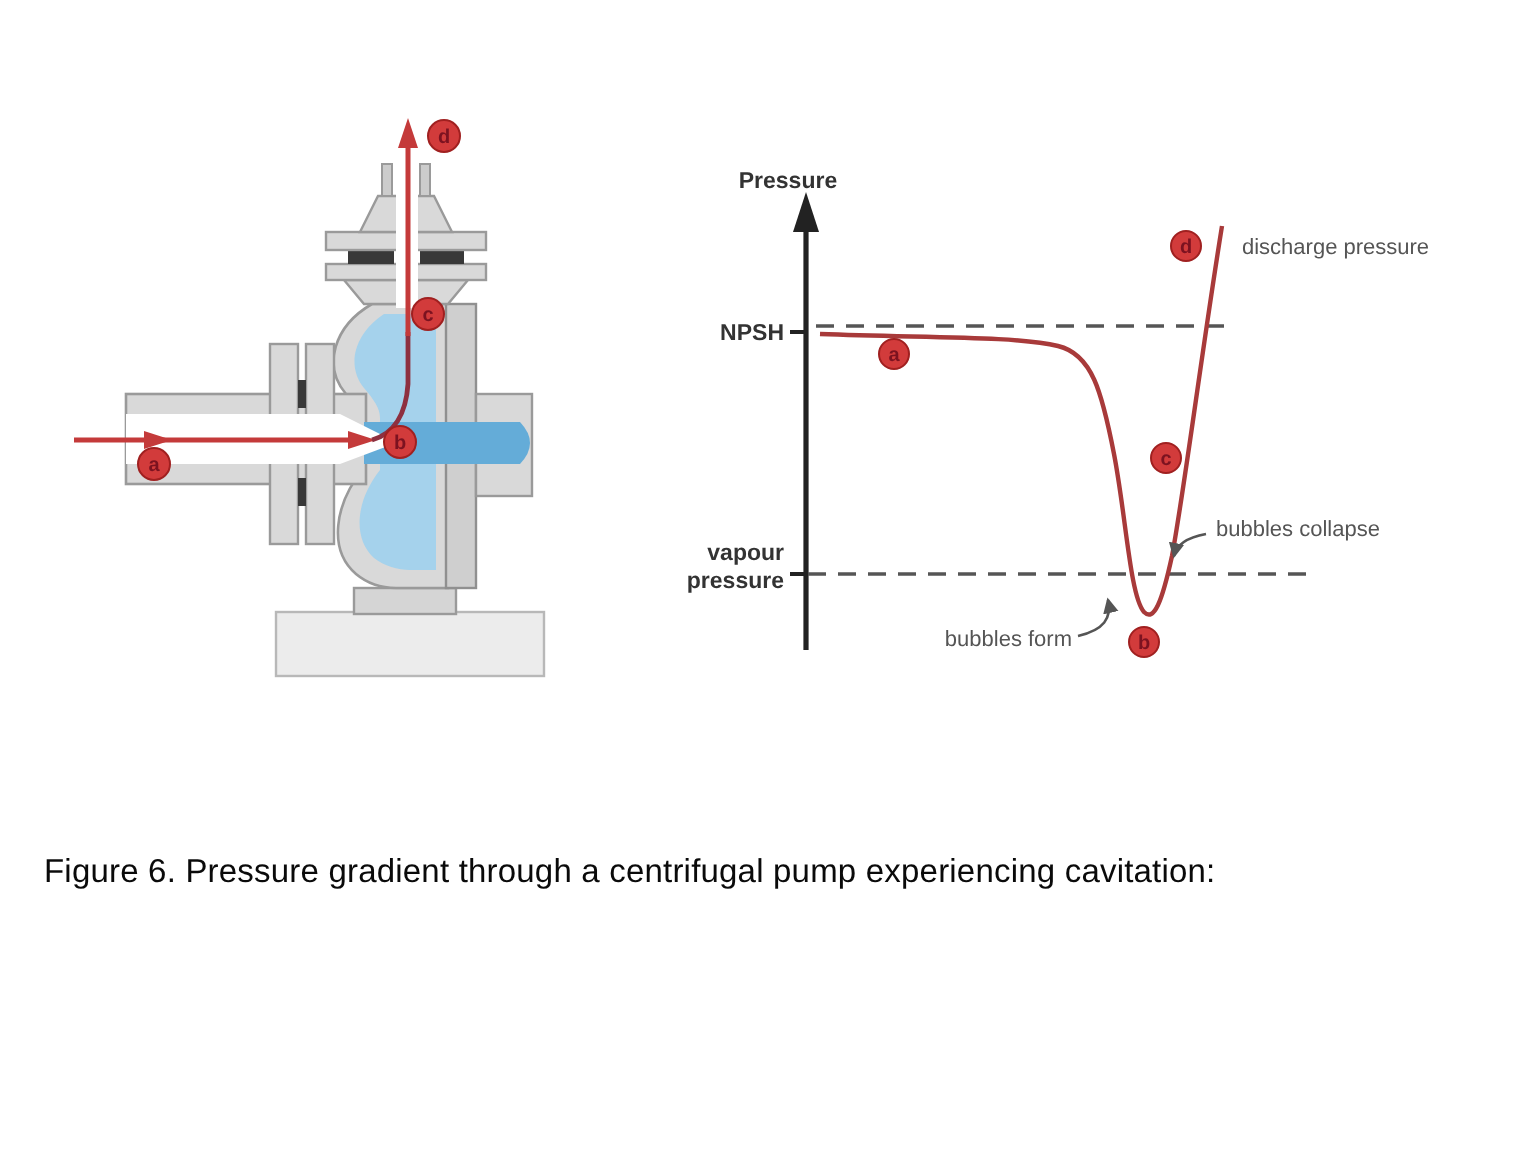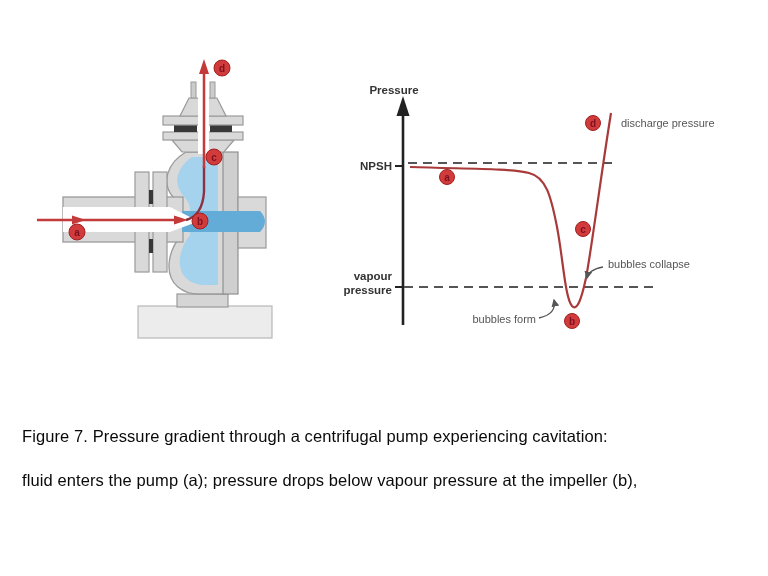--- a/index.html
+++ b/index.html
@@ -138,17 +138,16 @@
       <circle cx="243" cy="169" r="7.5" fill="#d23b3b" stroke="#a02020" stroke-width="1"></circle>
       <text x="243" y="172.5" text-anchor="middle" class="marker-letter">c</text>
     </g>
     <g>
       <circle cx="253" cy="63" r="7.5" fill="#d23b3b" stroke="#a02020" stroke-width="1"></circle>
       <text x="253" y="66.5" text-anchor="middle" class="marker-letter">d</text>
     </g>
   </svg>
 
   <div class="caption">
-    <p>Figure 7. Pressure gradient through a centrifugal pump experiencing cavitation:</p>
-    <p>fluid enters the pump (a); pressure drops below vapour pressure at the impeller (b),</p>
+    <p>Figure 6. Pressure gradient through a centrifugal pump experiencing cavitation:</p>
   </div>
 
 </div>
 
 </body></html>

